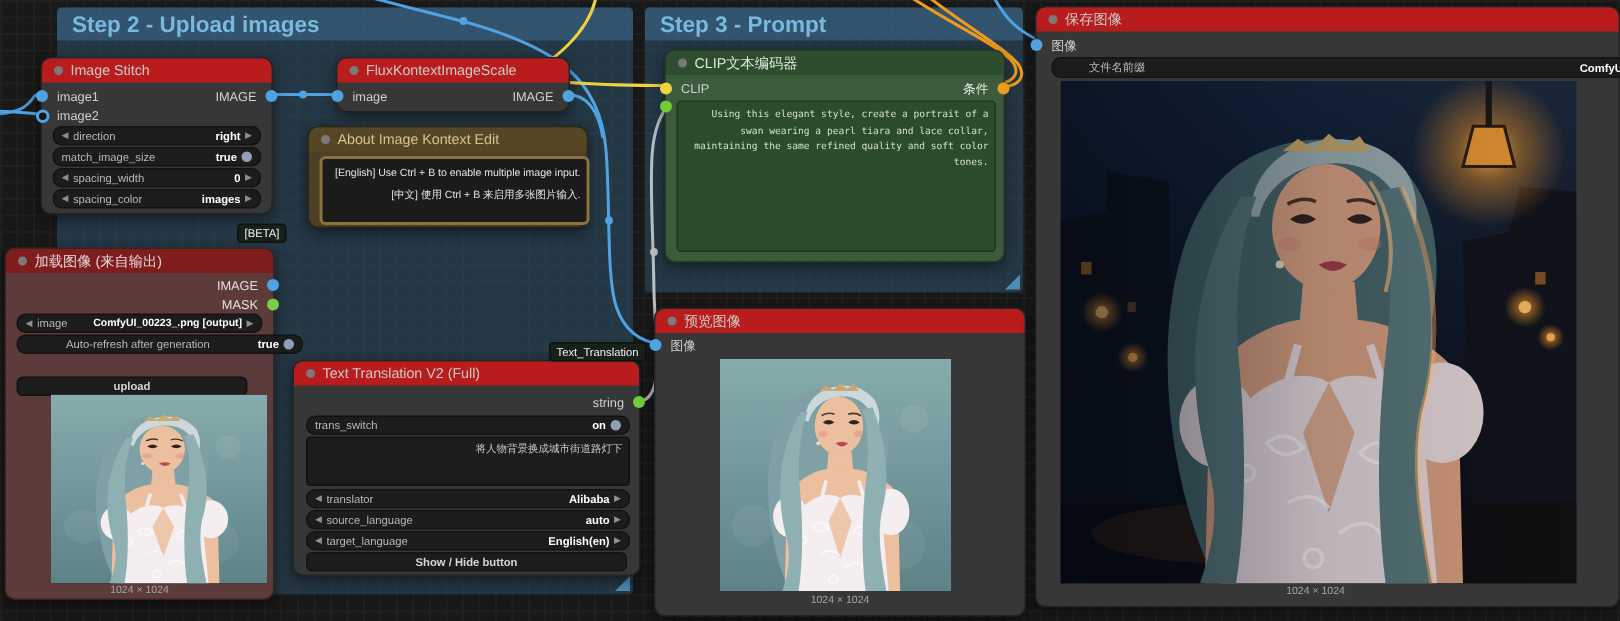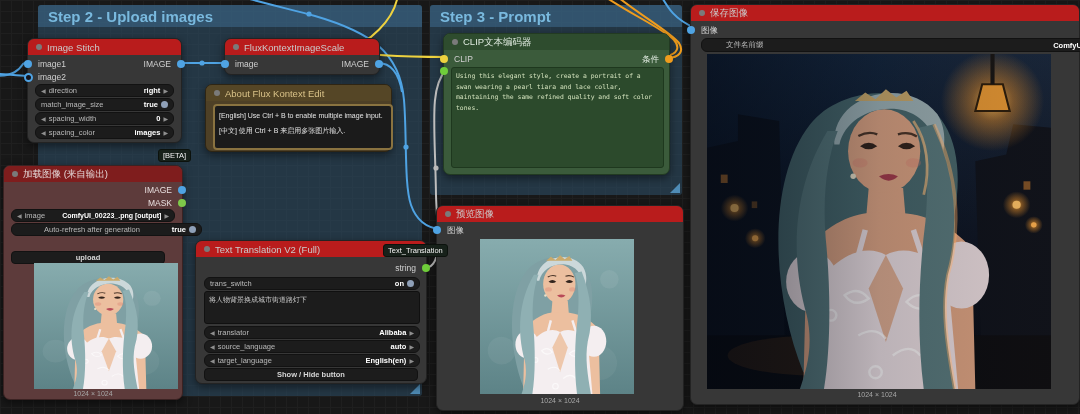--- a/index.html
+++ b/index.html
@@ -30,21 +30,21 @@
   .pill{position:absolute;height:11px;background:#1c1c1c;border:1px solid #121212;
     border-radius:6px;display:flex;align-items:center;padding:0 5px;gap:3px;
     font-size:7.5px;color:#b9b9b9;}
   .pill .wlabel{flex:1 1 auto;text-align:left;overflow:hidden;white-space:nowrap;}
   .pill .wvalue{color:#fff;font-weight:bold;white-space:nowrap;}
   .pill .arr{color:#8f8f8f;font-size:6px;line-height:1;}
   .toggle-dot{width:7px;height:7px;border-radius:50%;background:#8fa0b8;flex:0 0 auto;}
   .nbtn{position:absolute;height:11px;background:#1c1c1c;border:1px solid #121212;border-radius:4px;
     display:flex;align-items:center;justify-content:center;font-size:7.5px;color:#d6d6d6;font-weight:bold;}
   .ntext{position:absolute;background:#1c1c1c;border:1px solid #101010;border-radius:3px;
-    color:#c9c9c9;font-size:7px;padding:3px 4px;overflow:hidden;line-height:1.5;}
+    color:#c9c9c9;font-size:7px;padding:3px 4px;overflow:hidden;line-height:1.5;text-align:right;}
   .caption{position:absolute;width:100%;text-align:center;font-size:7px;color:#a8a8a8;}
   .imgbox{position:absolute;overflow:hidden;background:#262626;}
   .imgbox svg{display:block;width:100%;height:100%;}
   .badge{position:absolute;background:#17211a;border:1px solid #0c120d;border-radius:3px;
     color:#f2f2f2;font-size:7.5px;font-weight:normal;padding:1px 4px;z-index:20;white-space:nowrap;}
   
   .n-maroon{background:#5d3b3b;border-color:#3a2222;}
   .n-maroon .titlebar{background:#7f1d1d;color:#e3d6d6;}
   
   .n-green{background:#3b5b3b;border-color:#223a22;}
@@ -188,21 +188,21 @@
     </div>
     <span class="sdot c-img" style="left:-4px;top:21px;"></span>
     <span class="slot" style="left:10px;top:20px;">image</span>
     <span class="slot" style="right:10px;top:20px;">IMAGE</span>
     <span class="sdot c-img" style="right:-4px;top:21px;"></span>
   </div>
 
   <div class="node n-note" style="left:205px;top:84px;width:185px;height:66px;">
     <div class="titlebar">
       <span class="tdot"></span>
-      <span>About Flux Kontext Edit</span>
+      <span>About Image Kontext Edit</span>
     </div>
     <div class="ntext" style="left:7px;top:19px;width:168px;height:36px;">
       <div>[English] Use Ctrl + B to enable multiple image input.</div>
       <div>[中文] 使用 Ctrl + B 来启用多张图片输入.</div>
     </div>
   </div>
 
   <div class="badge" style="left:158px;top:149px;">[BETA]</div>
 
   <div class="node n-maroon" style="left:3px;top:165px;width:178px;height:233px;">
@@ -231,21 +231,21 @@
         <rect width="100" height="100" fill="url(#bgday)"></rect>
         <circle cx="15" cy="70" r="9" fill="#ffffff" opacity="0.06"></circle>
         <circle cx="82" cy="28" r="6" fill="#ffffff" opacity="0.07"></circle>
         <circle cx="76" cy="78" r="11" fill="#ffffff" opacity="0.05"></circle>
         <use href="#lady"></use>
       </svg>
     </div>
     <div class="caption" style="top:224px;">1024 × 1024</div>
   </div>
 
-  <div class="badge" style="left:366px;top:244px;margin-left:17px;">Text_Translation</div>
+  <div class="badge" style="left:366px;top:228px;">Text_Translation</div>
 
   <div class="node" style="left:195px;top:240px;width:230px;height:142px;">
     <div class="titlebar">
       <span class="tdot"></span>
       <span>Text Translation V2 (Full)</span>
     </div>
     <span class="slot" style="right:10px;top:22px;">string</span>
     <span class="sdot c-str" style="right:-4px;top:23px;"></span>
     <div class="pill" style="left:8px;top:36px;width:204px;">
       <span class="wlabel">trans_switch</span>

